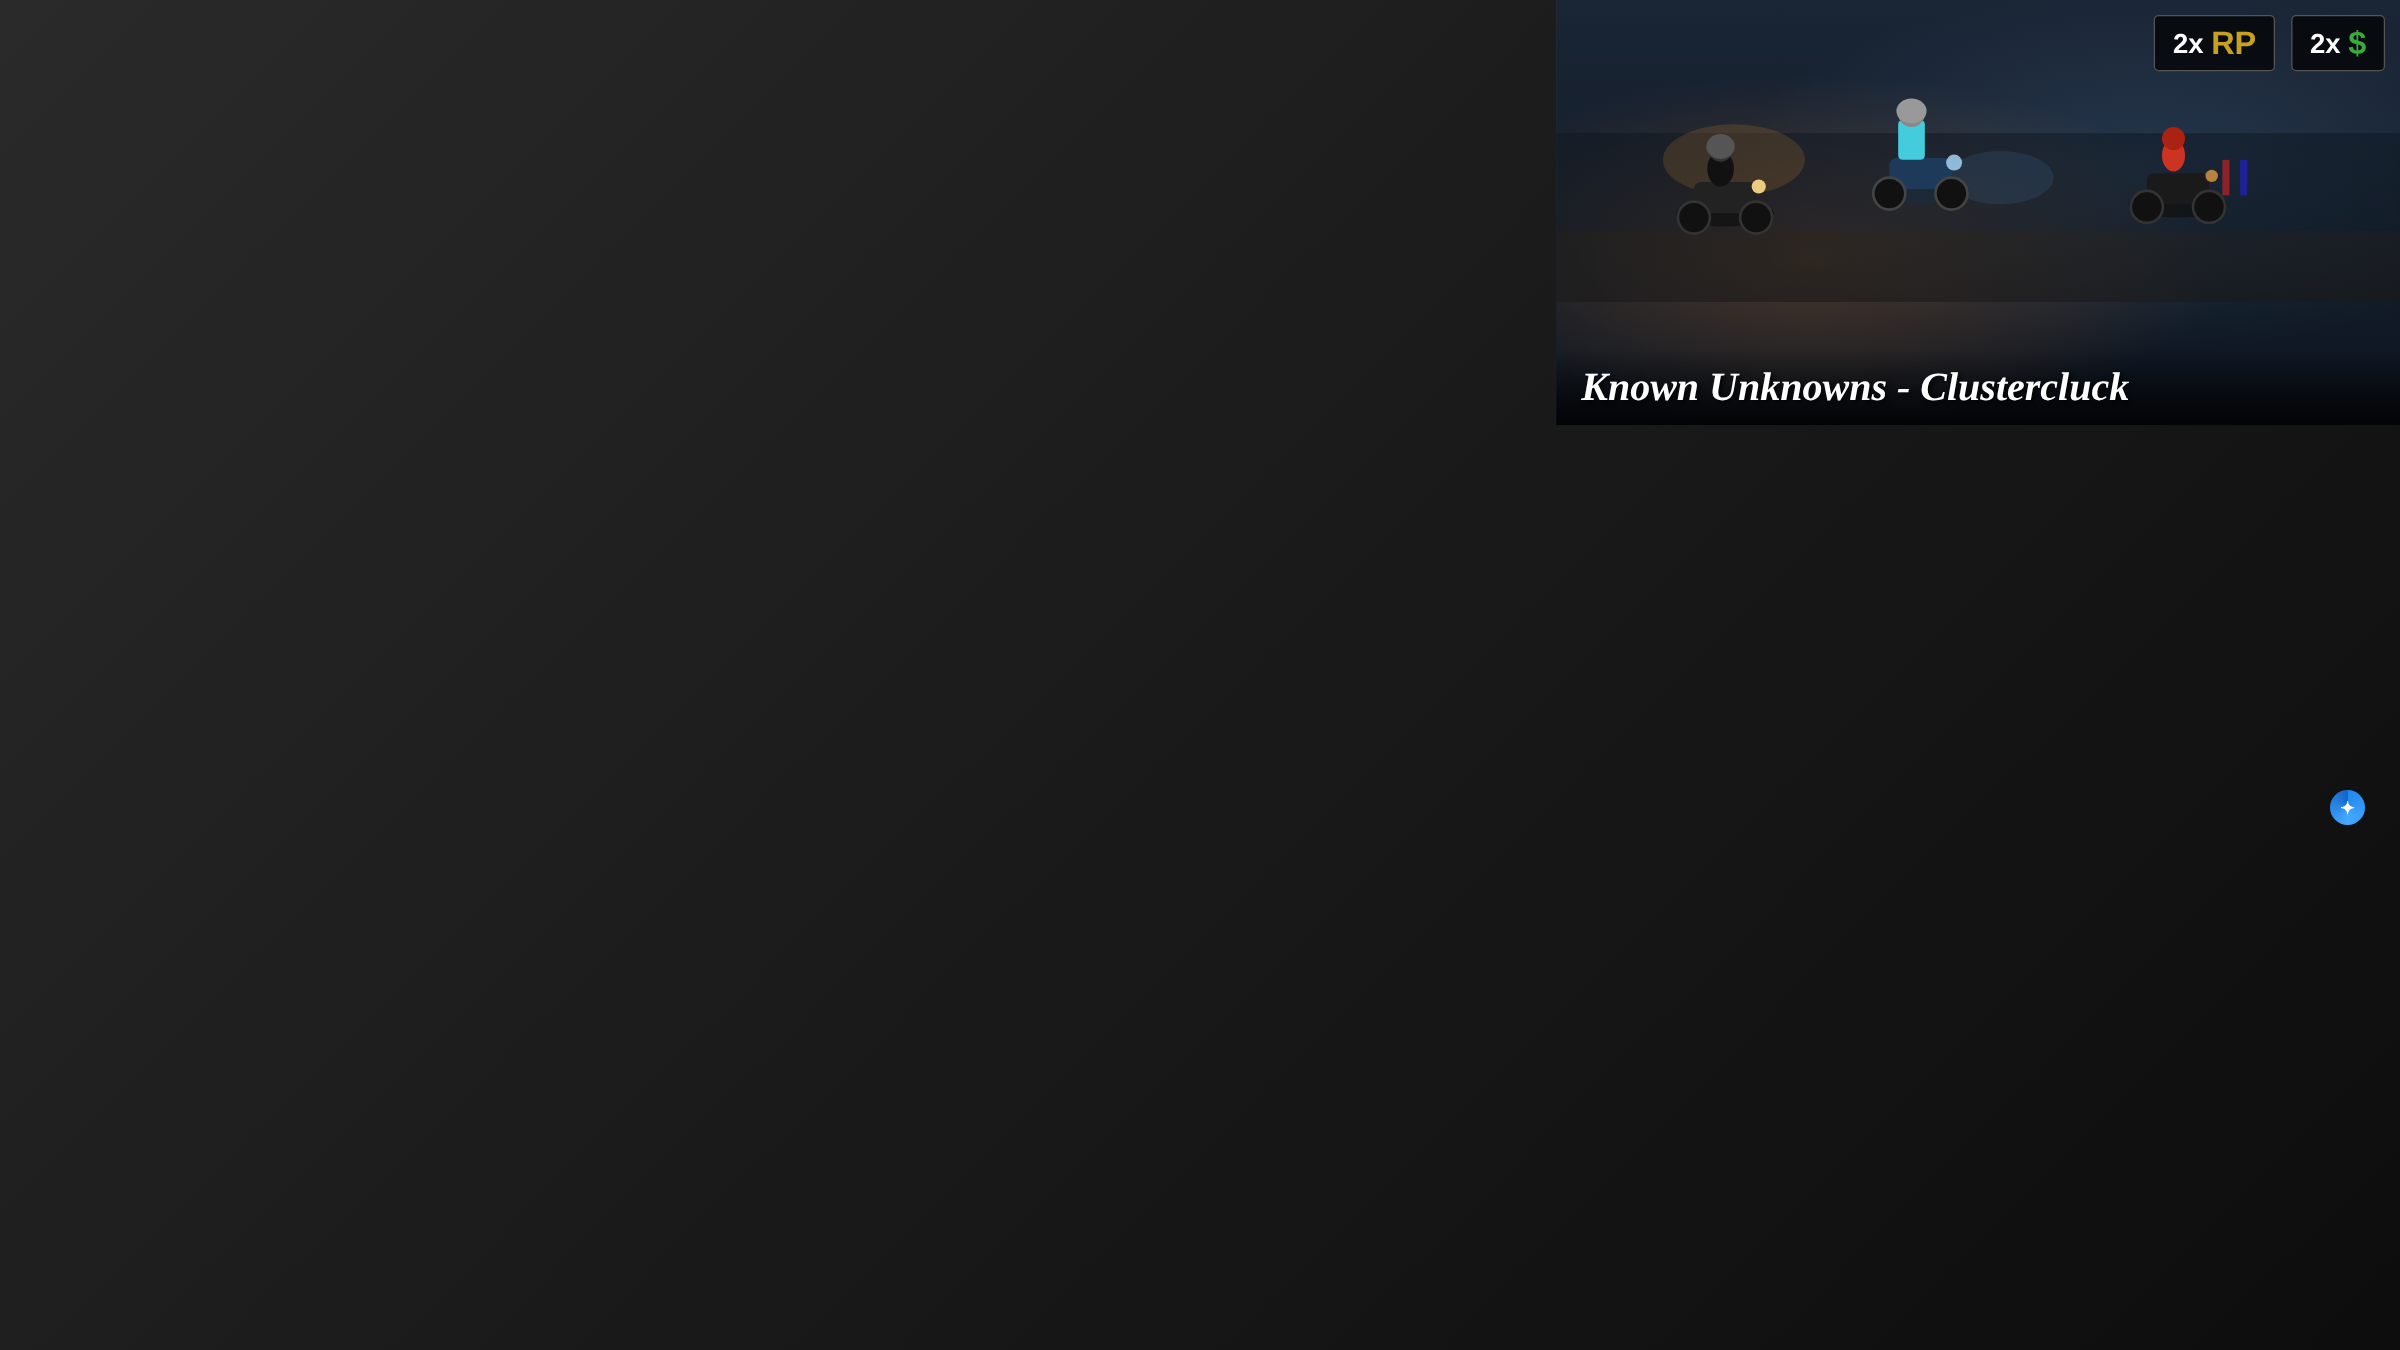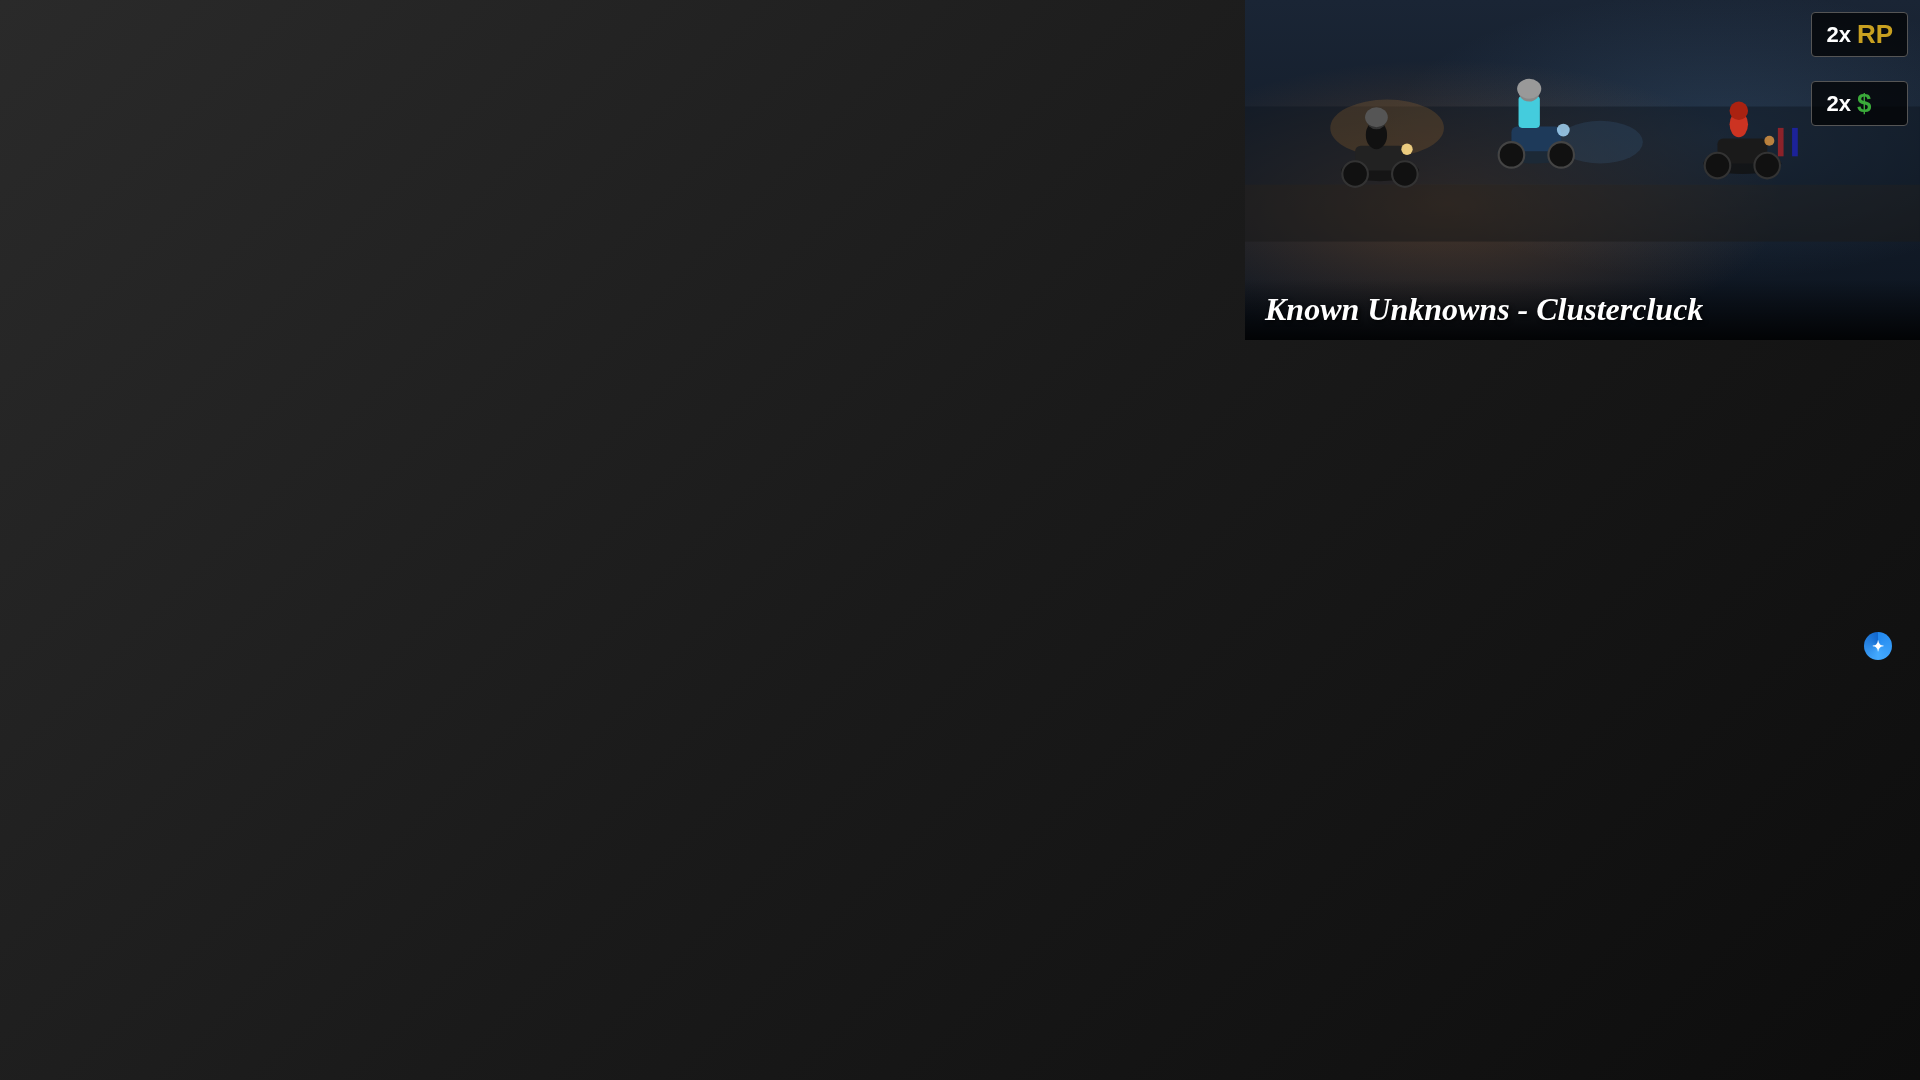--- a/index.html
+++ b/index.html
@@ -158,22 +158,22 @@
       text-shadow: 2px 2px 4px rgba(0,0,0,0.8);
       font-family: Georgia, serif;
     }
 
     
     .bonus-badges {
       position: absolute;
       top: 12px;
       right: 12px;
       display: flex;
-      flex-direction: column;
-      gap: 24px;
+      flex-direction: row;
+      gap: 13px;
     }
     .badge-rp {
       background: rgba(0,0,0,0.7);
       border: 1px solid #555;
       border-radius: 4px;
       padding: 6px 14px;
       font-size: 26px;
       font-weight: bold;
       color: #c8a020;
       display: flex;

